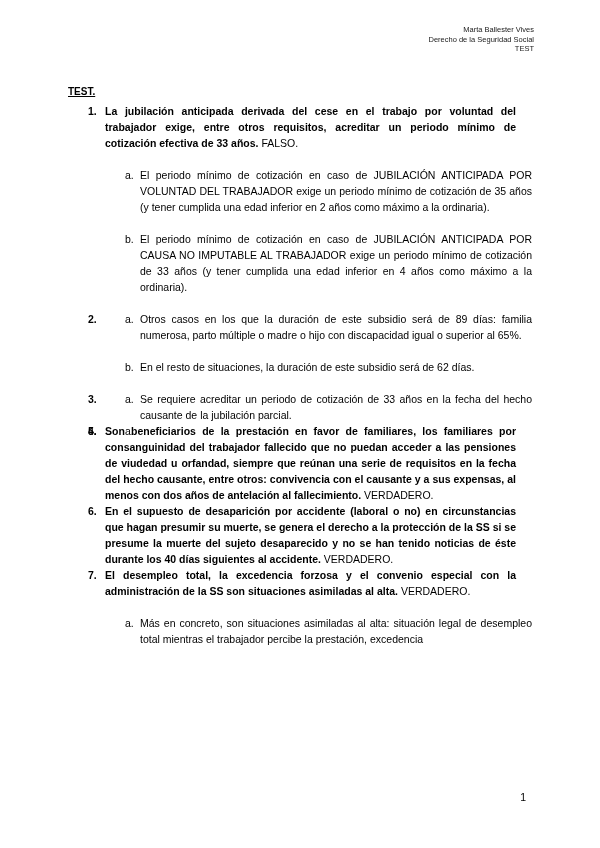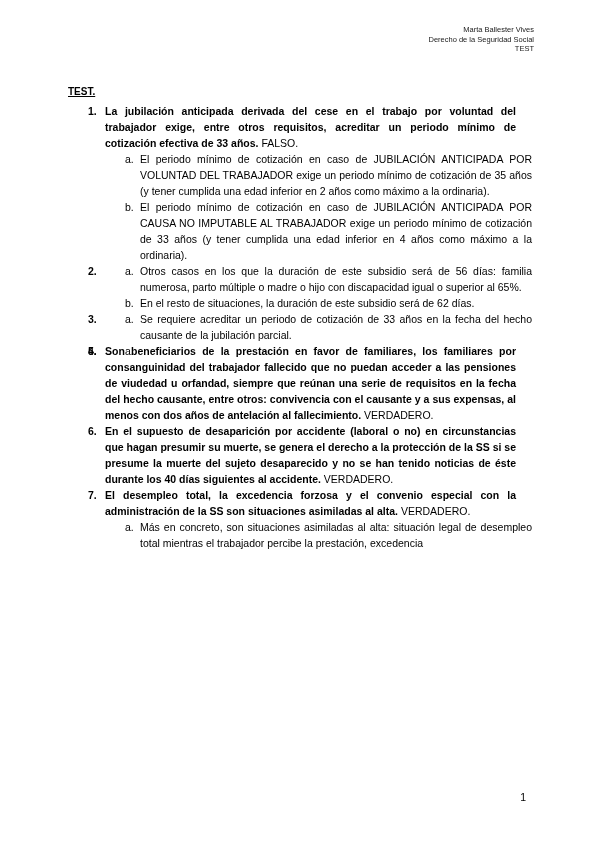--- a/index.html
+++ b/index.html
@@ -43,21 +43,21 @@
     font-weight: bold;
   }
   .q-statement {
     margin: 0 16px 0 37px;
     text-align: justify;
     font-weight: bold;
   }
   .q-answer { font-weight: normal; }
   .subitem { position: relative; }
   .s-marker { position: absolute; left: 57px; top: 0; }
-  .s-text { margin: 0 0 0 72px; text-align: justify; }
+  .s-text { margin: 16px 0 0 72px; text-align: justify; }
   .page-number {
     position: absolute;
     top: 791px;
     right: 74px;
     font-size: 10.5px;
   }
 </style>
 </head>
 <body>
 
@@ -82,21 +82,21 @@
       <div class="subitem">
         <span class="s-marker">b.</span>
         <p class="s-text">El periodo mínimo de cotización en caso de JUBILACIÓN ANTICIPADA POR CAUSA NO IMPUTABLE AL TRABAJADOR exige un periodo mínimo de cotización de 33 años (y tener cumplida una edad inferior en 4 años como máximo a la ordinaria).</p>
       </div>
     </div>
 
     <div class="question">
       <span class="q-num">2.</span>
       <div class="subitem">
         <span class="s-marker">a.</span>
-        <p class="s-text">Otros casos en los que la duración de este subsidio será de 56 días: familia numerosa, parto múltiple o madre o hijo con discapacidad igual o superior al 65%.</p>
+        <p class="s-text">Otros casos en los que la duración de este subsidio será de 89 días: familia numerosa, parto múltiple o madre o hijo con discapacidad igual o superior al 65%.</p>
       </div>
       <div class="subitem">
         <span class="s-marker">b.</span>
         <p class="s-text">En el resto de situaciones, la duración de este subsidio será de 62 días.</p>
       </div>
     </div>
 
     <div class="question">
       <span class="q-num">3.</span>
       <div class="subitem">

